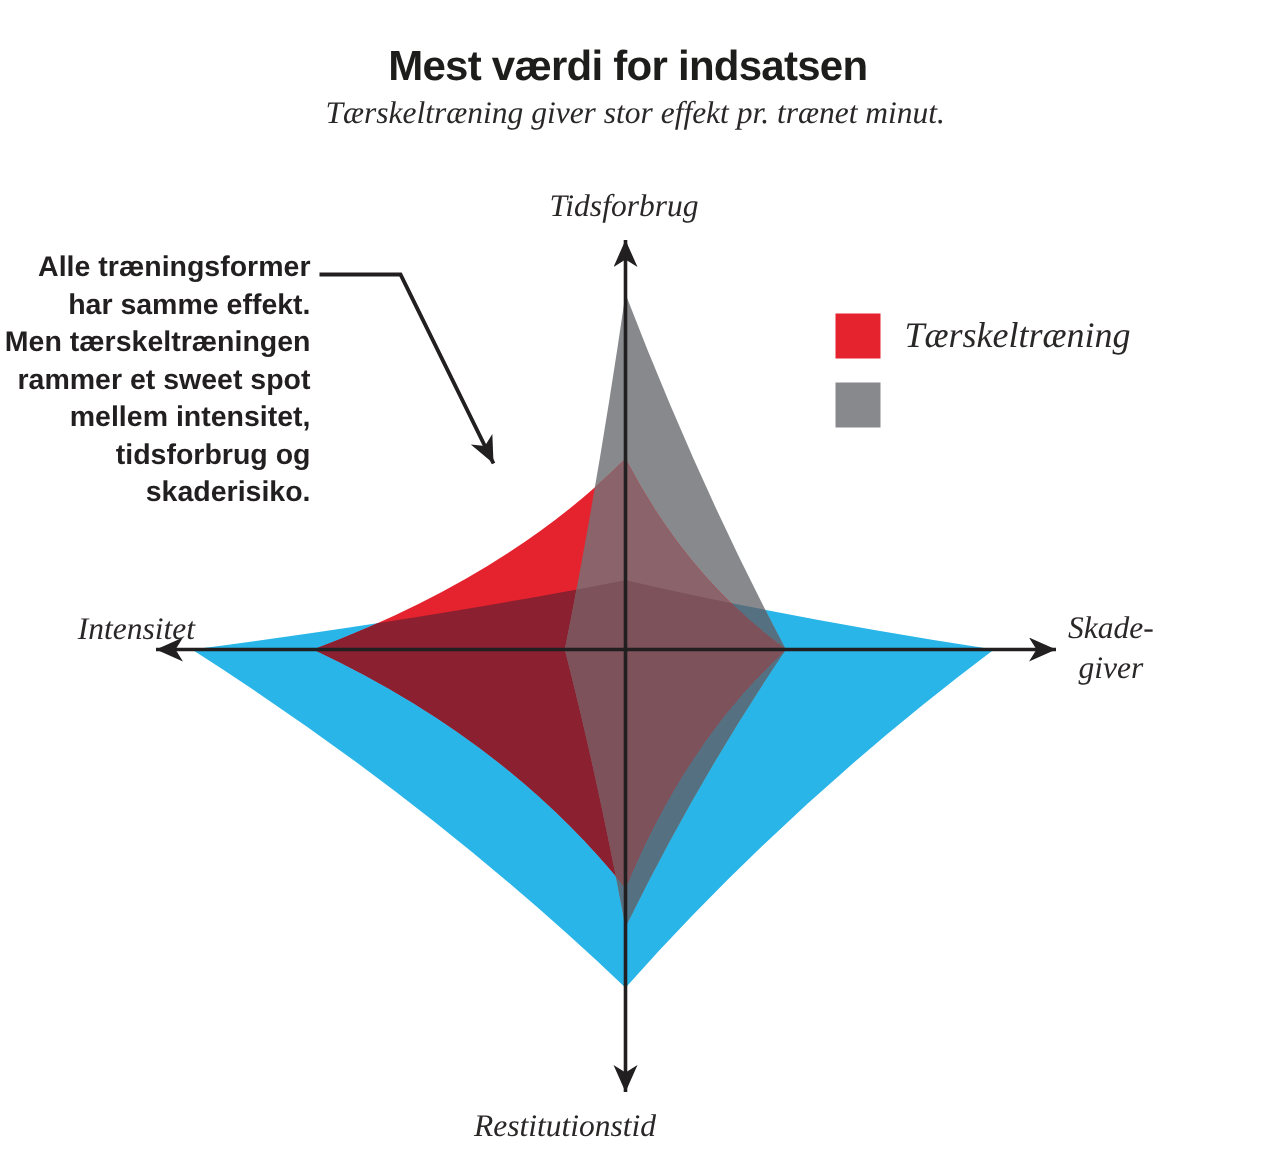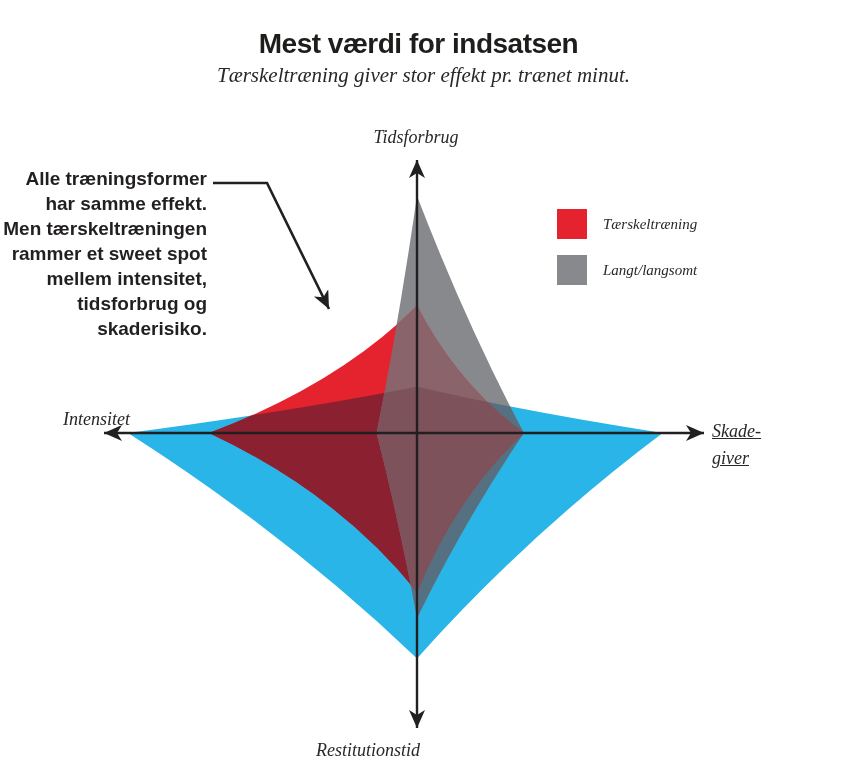--- a/index.html
+++ b/index.html
@@ -17,30 +17,30 @@
   }
   .annotation{
     position:absolute;top:166px;right:640px;width:230px;text-align:right;
     font-size:19px;line-height:25px;font-weight:bold;color:#221f20;white-space:nowrap;
   }
   .legend{position:absolute;left:557px;top:209px;}
   .legend-row{display:flex;align-items:center;margin-bottom:16px;height:30px;}
   .legend-swatch{width:30px;height:30px;flex:0 0 30px;}
   .legend-label{
     margin-left:16px;font-family:"Liberation Serif",serif;font-style:italic;
-    font-size:15px;color:#2a2727;white-space:nowrap;
+    font-size:24px;color:#2a2727;white-space:nowrap;
   }
   .axis-label{
     position:absolute;font-family:"Liberation Serif",serif;font-style:italic;
-    font-size:18px;color:#2a2727;line-height:27px;
+    font-size:21px;color:#2a2727;line-height:27px;
   }
   .axis-label.top{left:316px;width:200px;top:124px;text-align:center;}
   .axis-label.bottom{left:316px;width:204px;top:737px;text-align:left;}
   .axis-label.left{left:0;width:98px;top:406px;text-align:right;margin-left:32px;}
-  .axis-label.right{left:712px;top:418px;text-align:left;text-decoration:underline;}
+  .axis-label.right{left:712px;top:405px;text-align:center;}
   svg.chart{position:absolute;left:0;top:0;}
 </style>
 </head>
 <body>
 
 <div class="title">Mest værdi for indsatsen</div>
 <div class="subtitle">Tærskeltræning giver stor effekt pr. trænet minut.</div>
 
 <svg class="chart" width="847" height="776" viewBox="0 0 847 776">
   <defs>
@@ -83,21 +83,20 @@
   <div>skaderisiko.</div>
 </div>
 
 <div class="legend">
   <div class="legend-row">
     <span class="legend-swatch" id="swatch-0" style="background: rgb(229, 35, 46);"></span>
     <span class="legend-label">Tærskeltræning</span>
   </div>
   <div class="legend-row">
     <span class="legend-swatch" id="swatch-2" style="background: rgb(135, 137, 140);"></span>
-    <span class="legend-label">Langt/langsomt</span>
   </div>
 </div>
 
 <div class="axis-label top">Tidsforbrug</div>
 <div class="axis-label right">
   <div>Skade-</div>
   <div>giver</div>
 </div>
 <div class="axis-label bottom">Restitutionstid</div>
 <div class="axis-label left">Intensitet</div>

